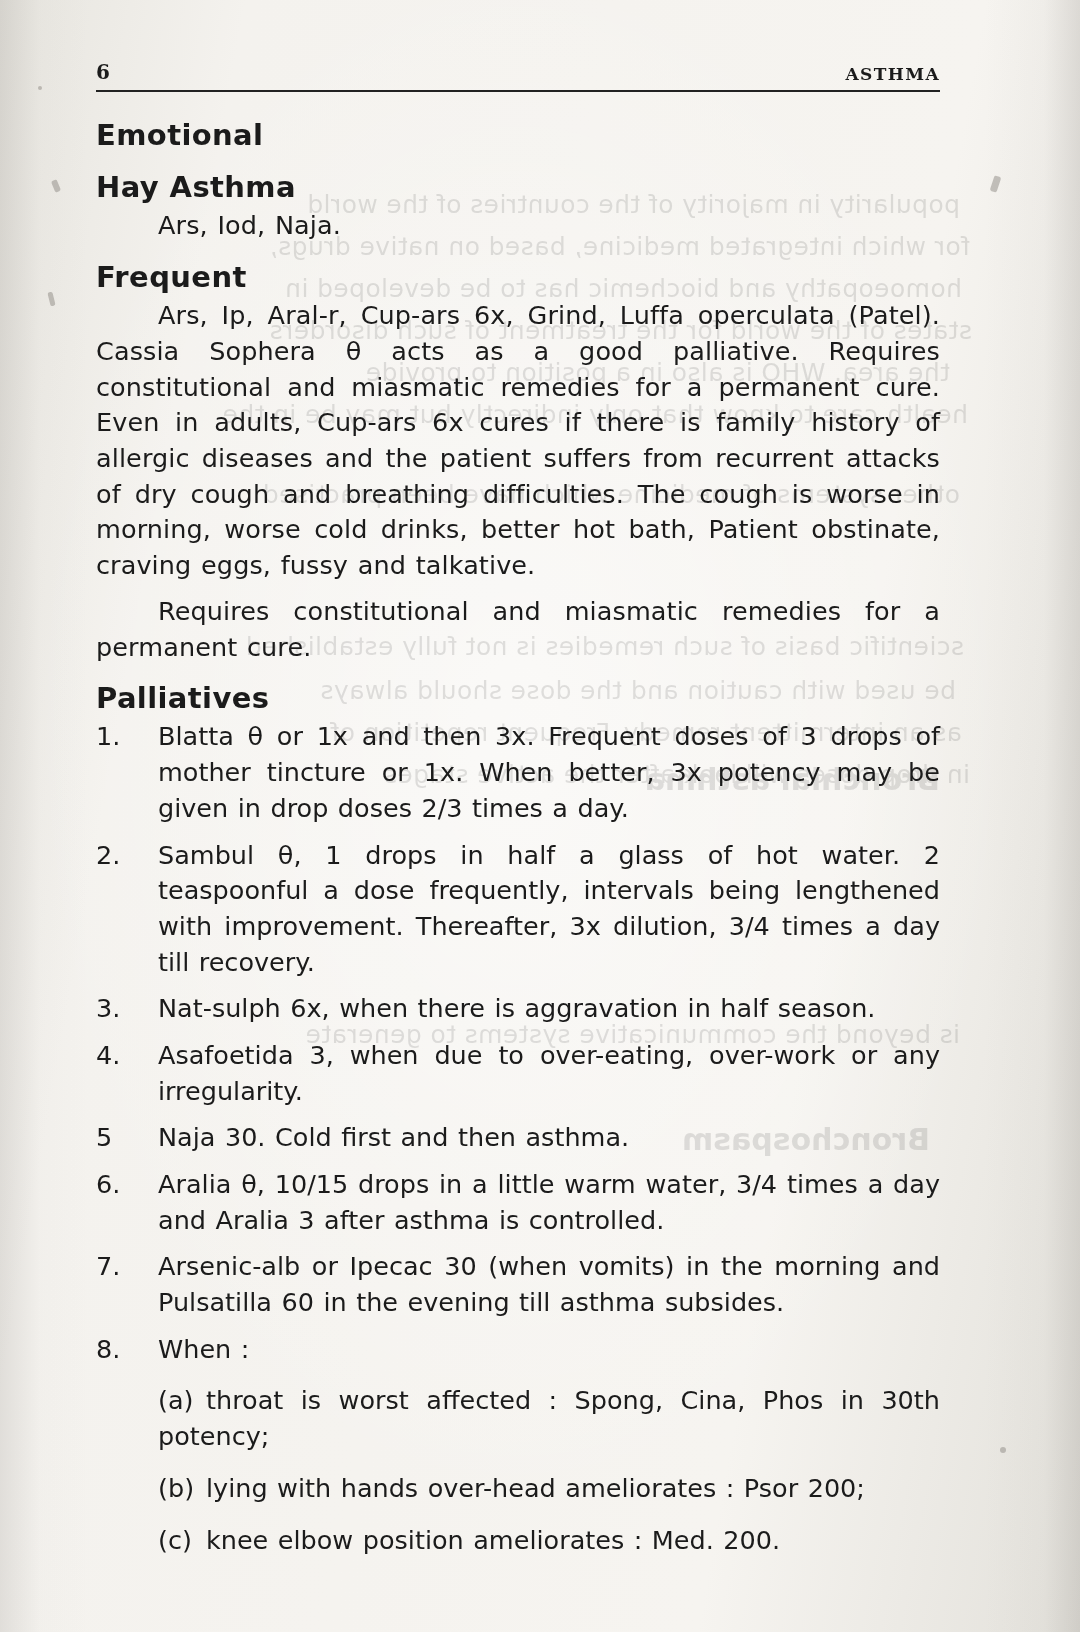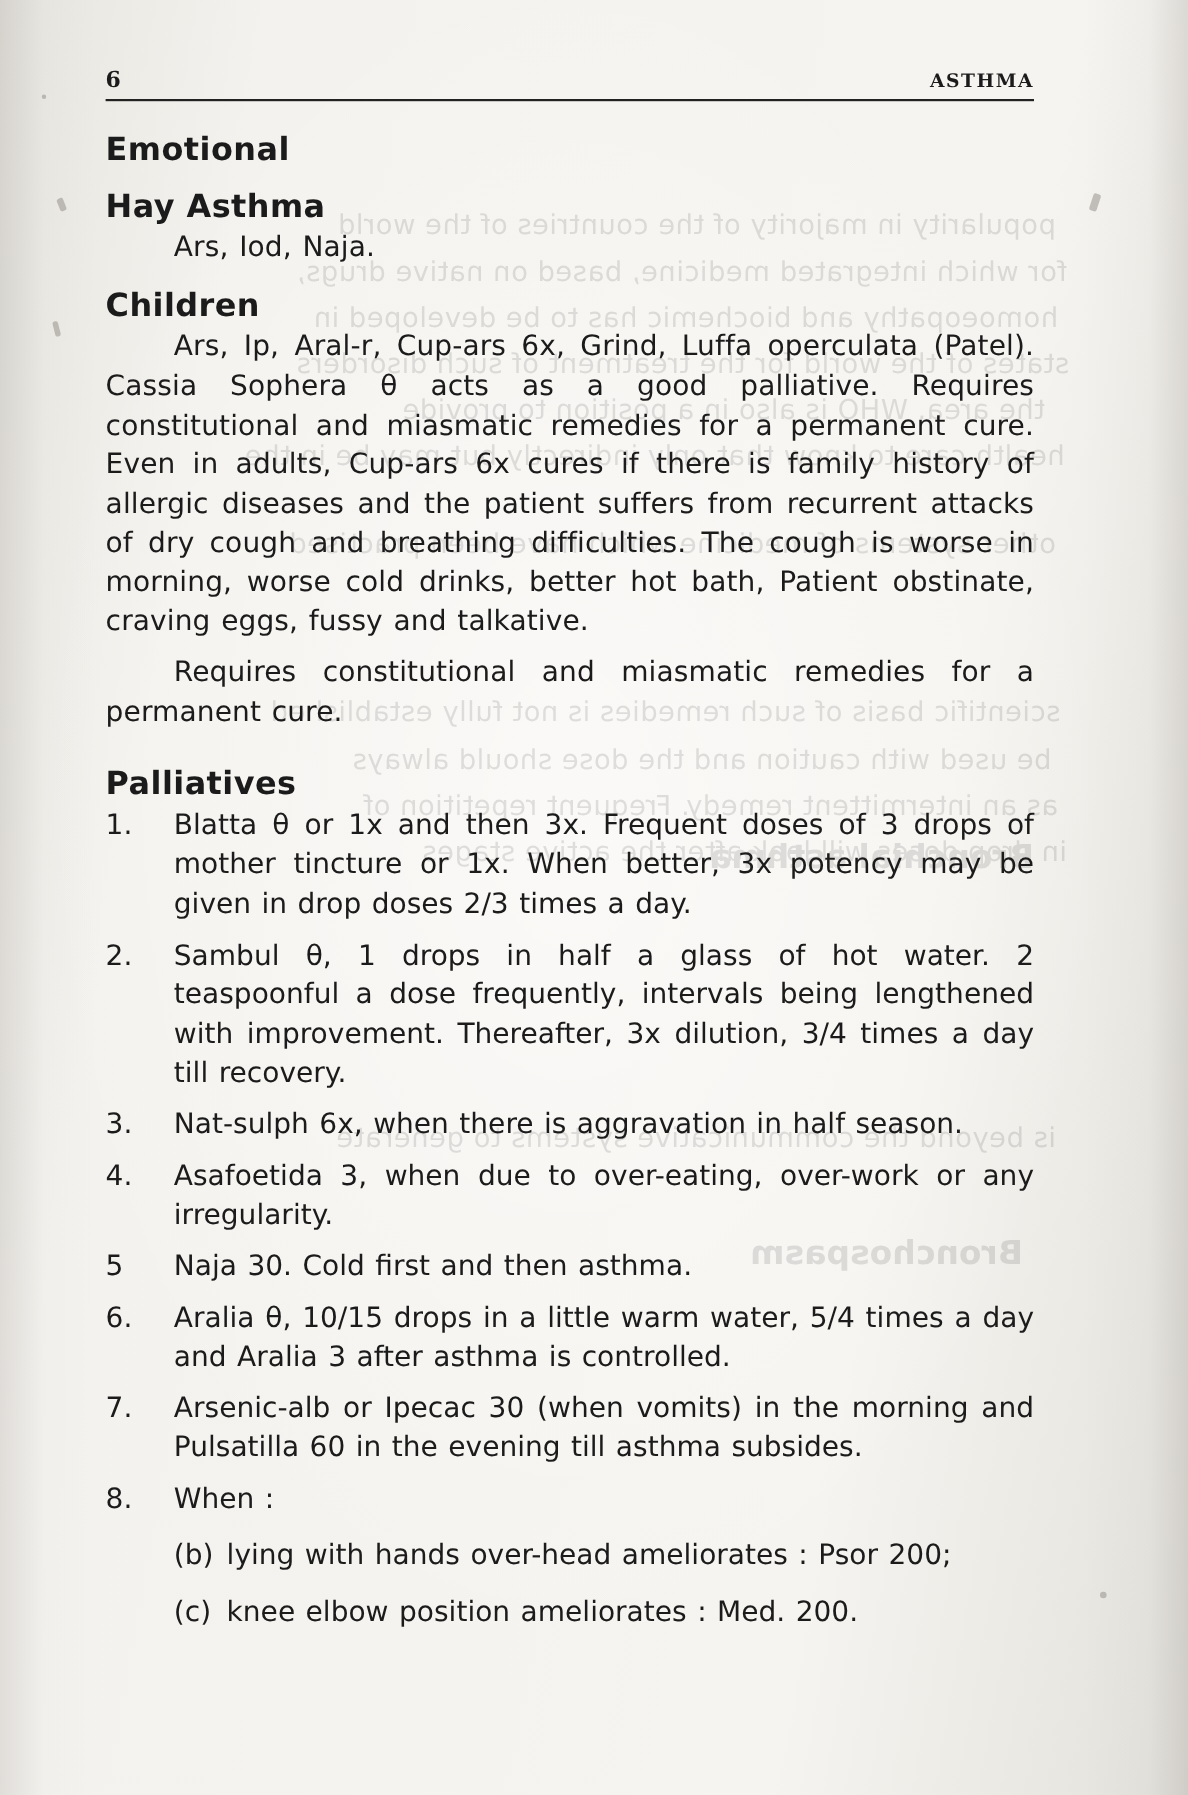--- a/index.html
+++ b/index.html
@@ -68,21 +68,21 @@
   }
 
   h2.head {
     font-family: "DejaVu Sans", sans-serif;
     font-weight: bold;
     font-size: 29px;
     letter-spacing: 0.4px;
     margin: 0 0 4px 0;
     line-height: 1.18;
   }
-  h2.head.tight { margin-top: 14px; }
+  h2.head.tight { }
 
   p.body {
     font-size: 25.5px;
     line-height: 1.40;
     margin: 0 0 2px 0;
     text-align: justify;
     text-justify: inter-word;
     letter-spacing: 0.1px;
     word-spacing: 1.5px;
   }
@@ -193,21 +193,21 @@
 
     <h2 class="head">Emotional</h2>
 
     <div class="gap"></div>
 
     <h2 class="head">Hay Asthma</h2>
     <p class="body indent">Ars, Iod, Naja.</p>
 
     <div class="gap"></div>
 
-    <h2 class="head">Children</h2>
+    <h2 class="head">Frequent</h2>
     <p class="body indent">Ars, Ip, Aral-r, Cup-ars 6x, Grind, Luffa operculata (Patel). Cassia Sophera θ acts as a good palliative. Requires constitutional and miasmatic remedies for a permanent cure. Even in adults, Cup-ars 6x cures if there is family history of allergic diseases and the patient suffers from recurrent attacks of dry cough and breathing difficulties. The cough is worse in morning, worse cold drinks, better hot bath, Patient obstinate, craving eggs, fussy and talkative.</p>
     <p class="body indent" style="margin-top:10px;">Requires constitutional and miasmatic remedies for a permanent cure.</p>
 
     <div class="gap"></div>
 
     <h2 class="head tight">Palliatives</h2>
 
     <ol class="pall">
       <li>
         <span class="num">1.</span>
@@ -224,31 +224,34 @@
       <li>
         <span class="num">4.</span>
         <span>Asafoetida 3, when due to over-eating, over-work or any irregularity.</span>
       </li>
       <li>
         <span class="num">5</span>
         <span>Naja 30. Cold first and then asthma.</span>
       </li>
       <li>
         <span class="num">6.</span>
-        <span>Aralia θ, 10/15 drops in a little warm water, 5/4 times a day and Aralia 3 after asthma is controlled.</span>
+        <span>Aralia θ, 10/15 drops in a little warm water, 3/4 times a day and Aralia 3 after asthma is controlled.</span>
       </li>
       <li>
         <span class="num">7.</span>
         <span>Arsenic-alb or Ipecac 30 (when vomits) in the morning and Pulsatilla 60 in the evening till asthma subsides.</span>
       </li>
       <li>
         <span class="num">8.</span>
         <span>When :</span>
 
         <div class="sublist">
+          <div class="subitem">
+            <span class="marker">(a)</span><span>throat is worst affected : Spong, Cina, Phos in 30th potency;</span>
+          </div>
           <div class="subitem">
             <span class="marker">(b)</span><span>lying with hands over-head ameliorates : Psor 200;</span>
           </div>
           <div class="subitem">
             <span class="marker">(c)</span><span>knee elbow position ameliorates : Med. 200.</span>
           </div>
         </div>
       </li>
     </ol>
 

